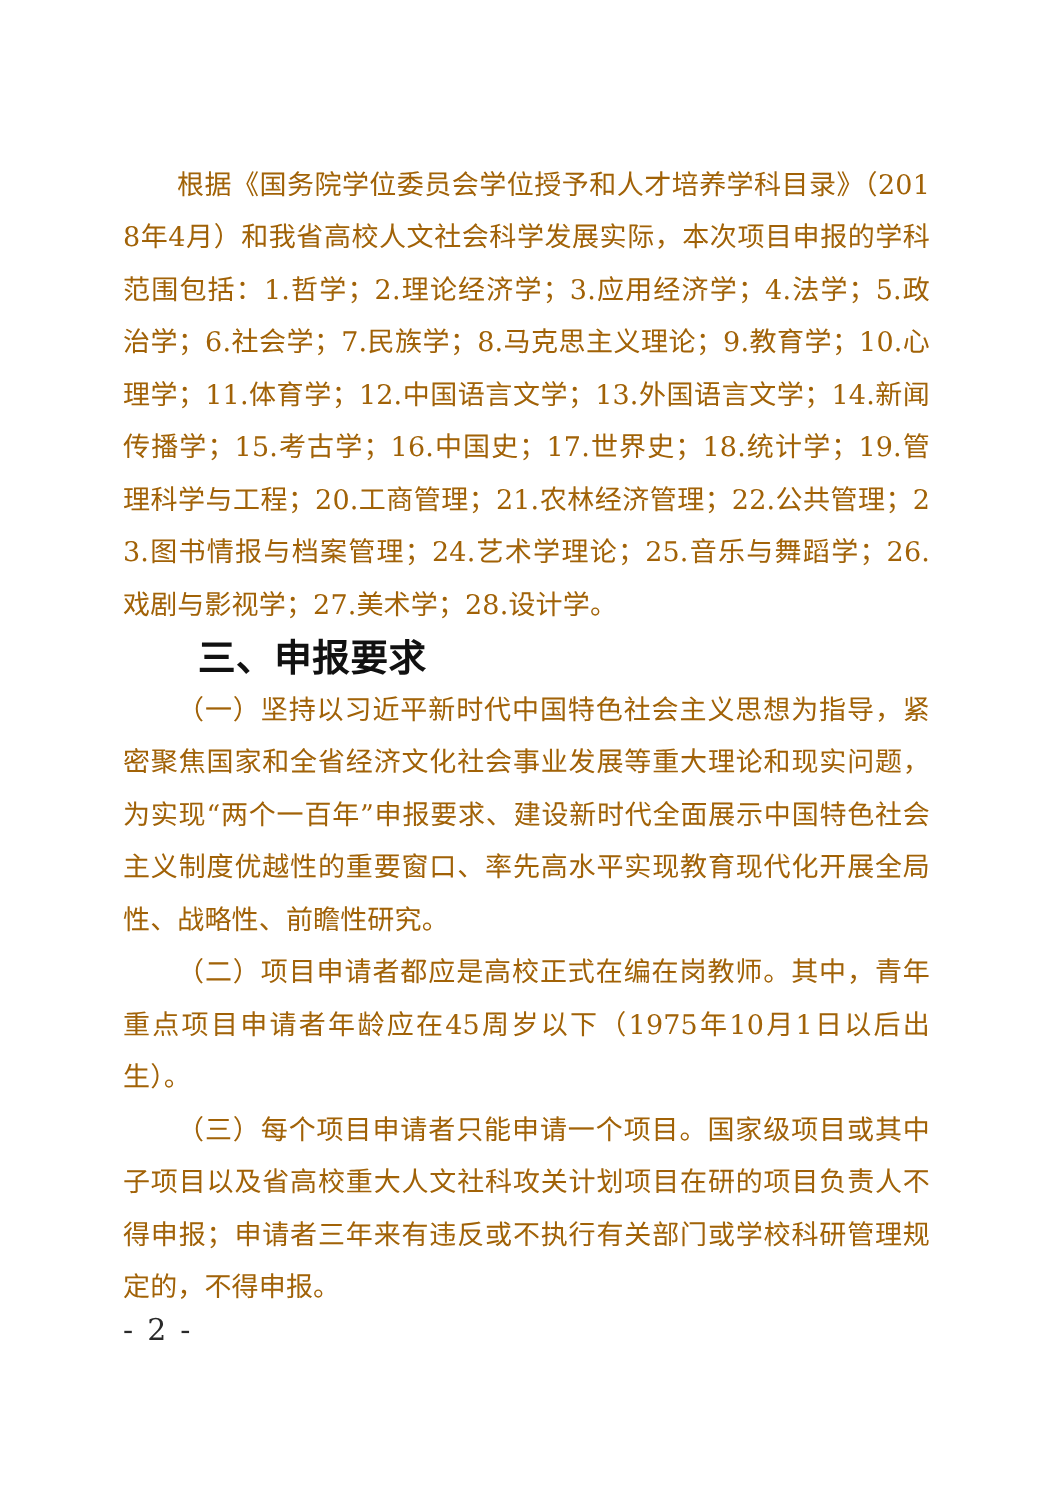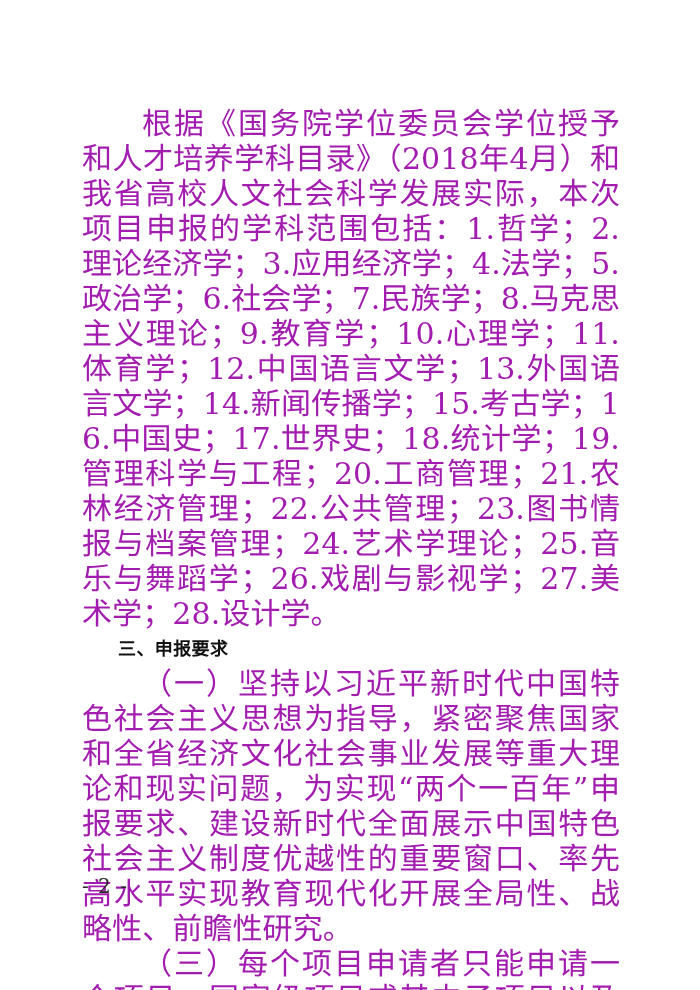--- a/index.html
+++ b/index.html
@@ -27,39 +27,39 @@
   
   .text-column {
     position: absolute;
     left: 82px;
     top: 106px;
     width: 538px;
   }
 
   .para {
     margin: 0;
-    font-size: 30px;
+    font-size: 18px;
     line-height: 35px;
     text-align: justify;
     text-justify: inter-character;
     text-align-last: left;
     letter-spacing: 0.1px;
     word-break: break-all;
     font-family: "DejaVu Serif", "Liberation Serif", serif;
-    color: #a21caf;
+    color: #a16207;
   }
 
   .para.indent-2 {
     text-indent: 2em;
   }
 
   
   .section-heading {
     margin: 0;
-    font-size: 18px;
+    font-size: 25px;
     line-height: 35px;
     font-family: "DejaVu Sans", "Liberation Sans", sans-serif;
     font-weight: bold;
     text-indent: 2em;
     letter-spacing: 0.4px;
     color: #111111;
     text-align: left;
   }
 
   .footer {
@@ -81,20 +81,21 @@
 <div class="page">
 
   <div class="text-column">
 
     <p class="para indent-2">根据《国务院学位委员会学位授予和人才培养学科目录》（2018年4月）和我省高校人文社会科学发展实际，本次项目申报的学科范围包括：1.哲学；2.理论经济学；3.应用经济学；4.法学；5.政治学；6.社会学；7.民族学；8.马克思主义理论；9.教育学；10.心理学；11.体育学；12.中国语言文学；13.外国语言文学；14.新闻传播学；15.考古学；16.中国史；17.世界史；18.统计学；19.管理科学与工程；20.工商管理；21.农林经济管理；22.公共管理；23.图书情报与档案管理；24.艺术学理论；25.音乐与舞蹈学；26.戏剧与影视学；27.美术学；28.设计学。</p>
 
     <h2 class="section-heading">三、申报要求</h2>
 
     <p class="para indent-2">（一）坚持以习近平新时代中国特色社会主义思想为指导，紧密聚焦国家和全省经济文化社会事业发展等重大理论和现实问题，为实现“两个一百年”申报要求、建设新时代全面展示中国特色社会主义制度优越性的重要窗口、率先高水平实现教育现代化开展全局性、战略性、前瞻性研究。</p>
 
+    <p class="para indent-2">（二）项目申请者都应是高校正式在编在岗教师。其中，青年重点项目申请者年龄应在45周岁以下（1975年10月1日以后出生）。</p>
 
     <p class="para indent-2">（三）每个项目申请者只能申请一个项目。国家级项目或其中子项目以及省高校重大人文社科攻关计划项目在研的项目负责人不得申报；申请者三年来有违反或不执行有关部门或学校科研管理规定的，不得申报。</p>
 
   </div>
 
   <div class="footer">- 2 -</div>
 
 </div>
 
 </body></html>

